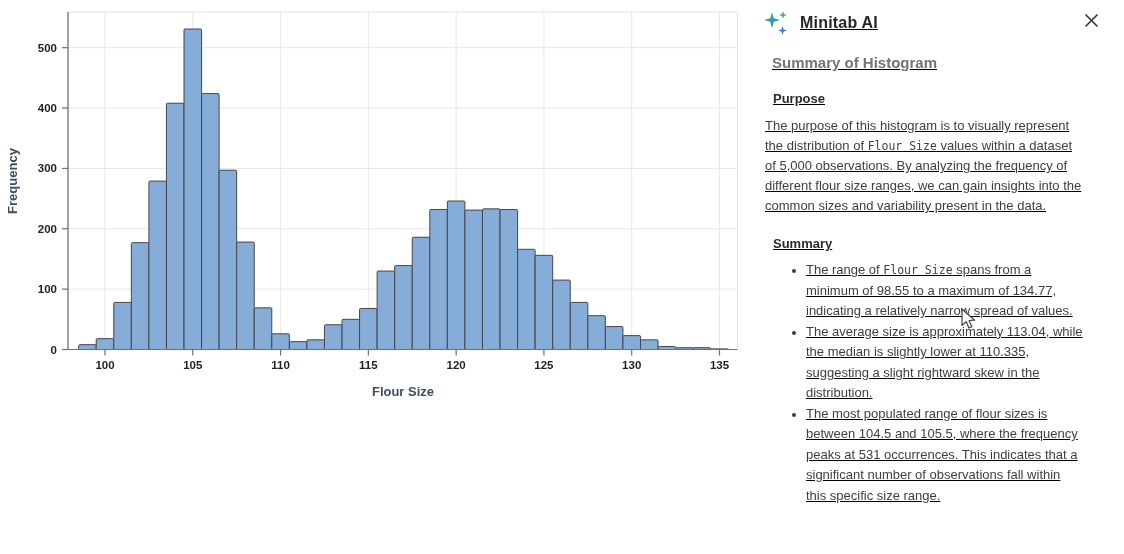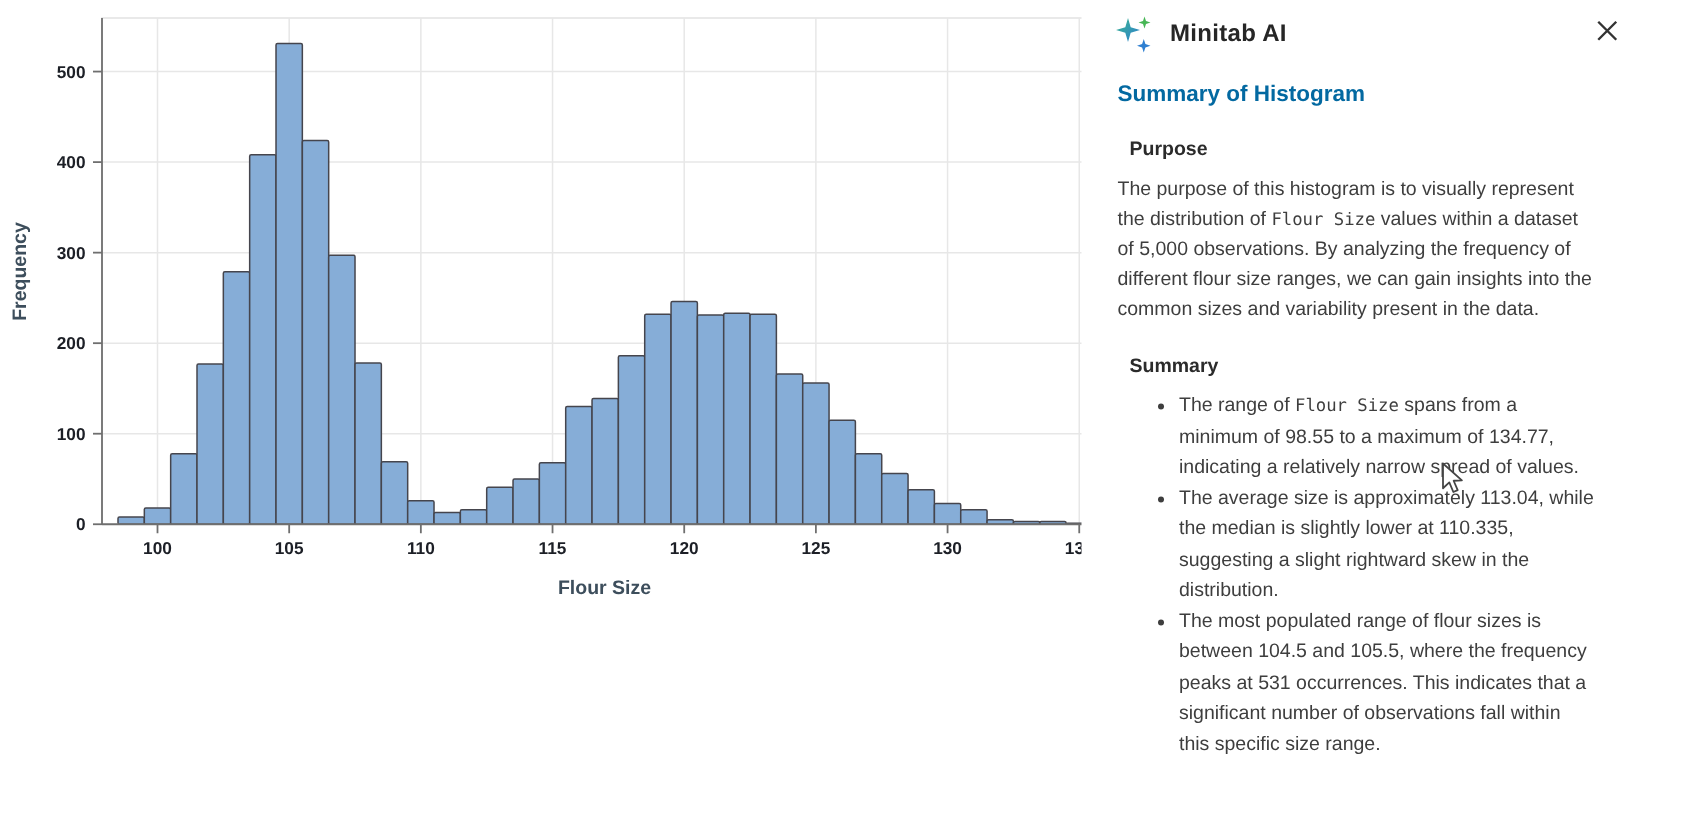--- a/index.html
+++ b/index.html
@@ -9,27 +9,27 @@
 
   
   .chart-region{position:absolute;left:0;top:0;width:744px;height:554px;background:#fff;}
   #chart{display:block;}
   .axis-title{font-family:"Liberation Sans",sans-serif;font-size:13px;font-weight:700;fill:#3d4e5c;}
   .tick-label{font-family:"Liberation Sans",sans-serif;font-size:11.5px;font-weight:700;fill:#1c1f26;}
 
   .divider{position:absolute;left:744px;top:0;width:1px;height:554px;background:#d8d8d8;}
 
   
-  .panel{position:absolute;left:721px;top:0;width:379px;height:554px;background:#fff;overflow:hidden;}
+  .panel{position:absolute;left:741px;top:0;width:379px;height:554px;background:#fff;overflow:hidden;text-decoration:underline;}
   .panel-header{position:relative;height:30px;margin:8px 18px 0 22px;display:flex;align-items:center;}
   .panel-title{font-size:16px;font-weight:700;color:#262626;margin-left:10px;letter-spacing:.2px;}
   .close-btn{position:absolute;right:0;top:1px;width:22px;height:22px;display:flex;align-items:center;
              justify-content:center;cursor:pointer;background:none;border:none;padding:0;}
   .panel-body{padding:0 19px 0 24px;}
-  h2.summary{font-size:15px;font-weight:700;color:#0369a1;margin:16px 0 0 0;}
+  h2.summary{font-size:15px;font-weight:700;color:#737373;margin:16px 0 0 7px;}
   h3.subhead{font-size:13px;font-weight:700;color:#2b2b2b;margin:20px 0 0 8px;}
   .panel p{font-size:13px;line-height:20px;color:#3e3e3e;margin:10px 0 0 0;white-space:pre-line;}
   ul.insights{margin:9px 0 0 0;padding:0 0 0 41px;}
   ul.insights li{font-size:13px;line-height:20.5px;color:#3e3e3e;white-space:pre-line;}
   ul.insights li::marker{color:#3e3e3e;font-size:12px;}
   code.mono{font-family:"DejaVu Sans Mono",monospace;font-size:11.5px;color:#3e3e3e;}
 
   .cursor{position:absolute;left:961px;top:308px;pointer-events:none;}
 </style>
 </head>

